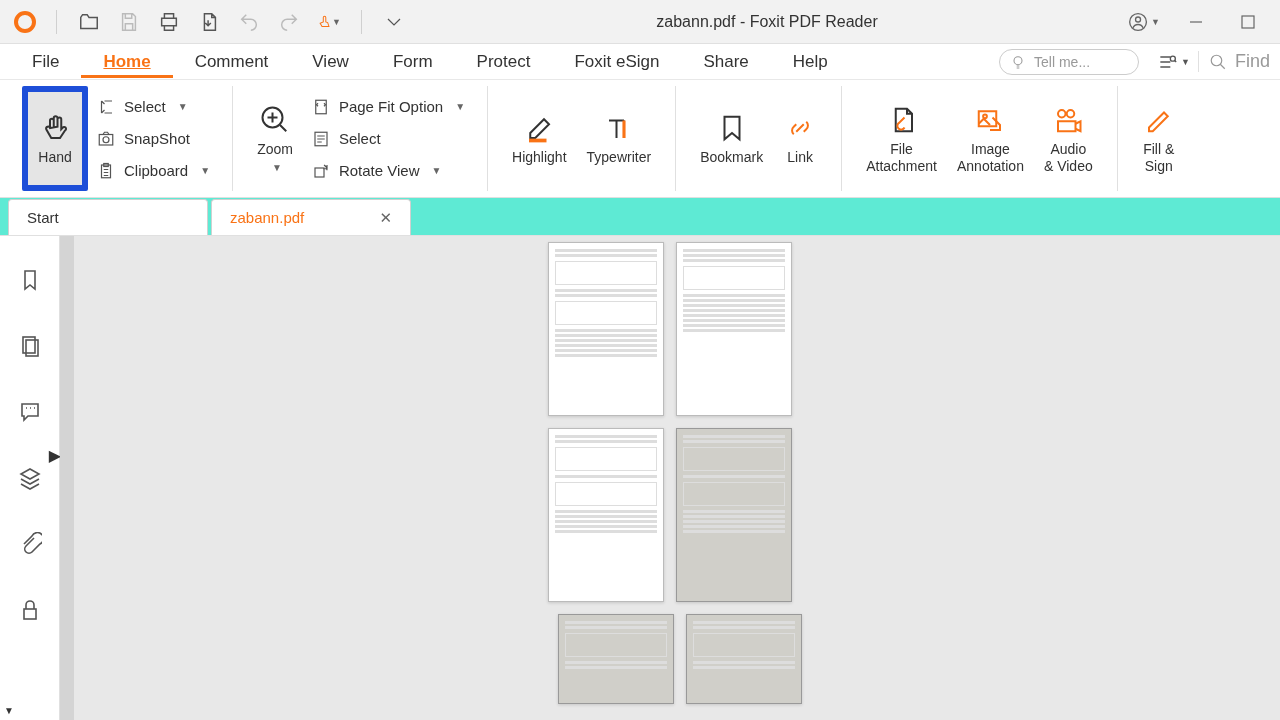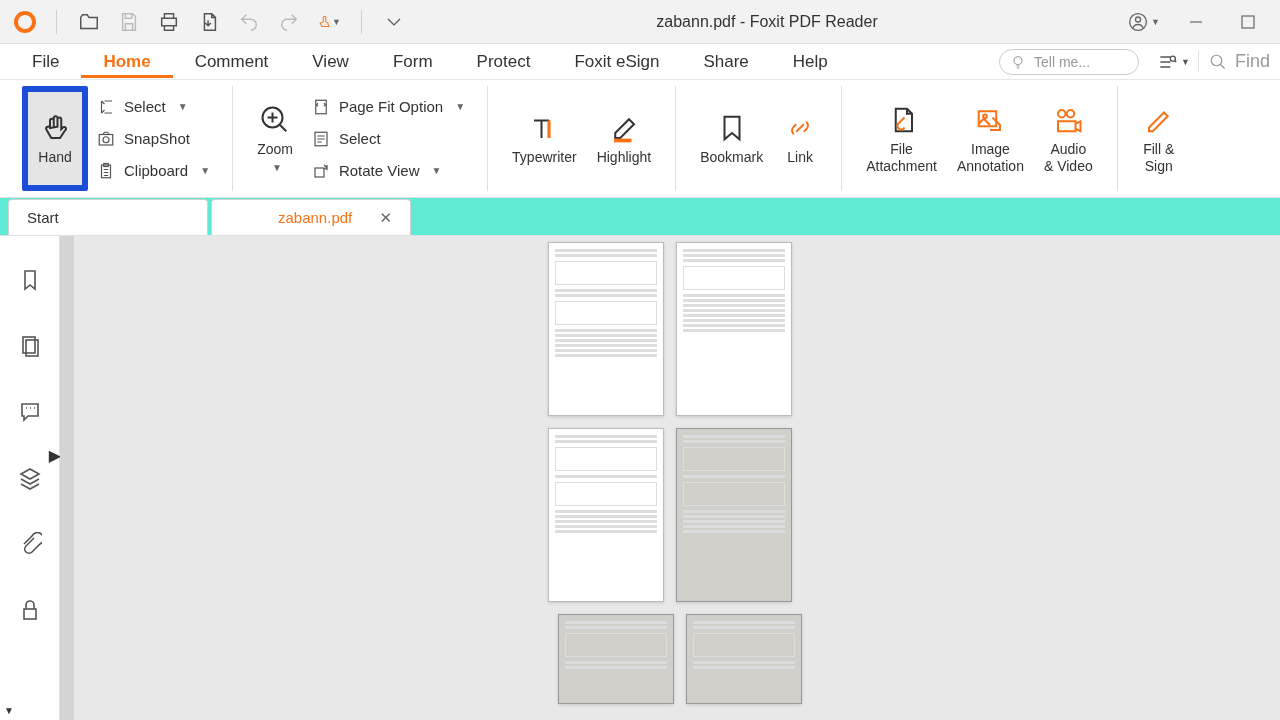--- a/index.html
+++ b/index.html
@@ -11,42 +11,42 @@
 .app-icon { width: 22px; height: 22px; border-radius: 50%; border: 4px solid #f97316; position: relative; }
 .qat-sep { width: 1px; height: 24px; background: #d0d0d0; margin: 0 4px; }
 .qat-icon { width: 24px; height: 24px; display: flex; align-items: center; justify-content: center; color: #555; }
 .titlebar-center { flex: 1; text-align: center; font-size: 16px; color: #333; }
 .titlebar-right { display: flex; align-items: center; gap: 20px; padding-right: 16px; }
 .win-btn { width: 32px; height: 32px; display: flex; align-items: center; justify-content: center; color: #666; }
 
 
 .menubar { height: 36px; background: #fff; display: flex; align-items: center; padding: 0 10px; border-bottom: 1px solid #e8e8e8; gap: 0; }
 .menu-item { padding: 6px 22px; font-size: 17px; color: #333; cursor: pointer; }
-.menu-item.active { color: #f97316; font-weight: 600; border-bottom: 3px solid #f97316; padding-bottom: 3px; }
+.menu-item.active { color: #f97316; font-weight: 600; border-bottom: 3px solid #f97316; padding-bottom: 3px; text-decoration: underline; }
 .menu-spacer { flex: 1; }
 .tellme { border: 1px solid #ccc; border-radius: 18px; padding: 4px 16px 4px 10px; display: flex; align-items: center; gap: 8px; color: #999; font-size: 14px; margin-right: 10px; width: 140px; }
 .search-toggle { display: flex; align-items: center; gap: 4px; color: #555; padding: 0 8px; }
 .find-box { display: flex; align-items: center; gap: 8px; color: #999; font-size: 18px; padding-left: 10px; border-left: 1px solid #e0e0e0; }
 
 
 .ribbon { height: 118px; background: #fff; border-bottom: 1px solid #e0e0e0; display: flex; align-items: stretch; padding: 6px 8px; }
 .ribbon-group { display: flex; align-items: center; padding: 0 14px; border-right: 1px solid #e0e0e0; }
 .ribbon-group:last-child { border-right: none; }
 .rb-large { display: flex; flex-direction: column; align-items: center; justify-content: center; gap: 4px; padding: 6px 10px; height: 100%; font-size: 14px; color: #333; text-align: center; line-height: 1.2; }
 .rb-large.active { background: #e5e5e5; border: 6px solid #1d4ed8; border-radius: 2px; }
 .rb-icon { width: 34px; height: 34px; display: flex; align-items: center; justify-content: center; }
 .rb-small-col { display: flex; flex-direction: column; gap: 6px; padding: 4px 0; }
 .rb-small { display: flex; align-items: center; gap: 8px; padding: 3px 8px; font-size: 15px; color: #333; }
 .rb-small .si { width: 20px; height: 20px; display: flex; align-items: center; justify-content: center; color: #555; }
 .dd-arrow { font-size: 10px; color: #666; margin-left: 4px; }
 
 
 .doctabs { height: 38px; background: #5eead4; border-bottom: 1px solid #e0e0e0; display: flex; align-items: flex-end; padding-left: 8px; }
 .doctab { border: 1px solid #d0d0d0; border-bottom: none; padding: 8px 18px; font-size: 15px; color: #333; background: #fff; border-radius: 4px 4px 0 0; min-width: 200px; display: flex; align-items: center; justify-content: space-between; height: 36px; margin-right: 3px; }
-.doctab.active span:first-child { color: #f97316; font-weight: 500; margin-left: 48px; }
+.doctab.active span:first-child { color: #f97316; font-weight: 500; }
 .tab-close { color: #666; font-size: 15px; }
 
 
 .content { display: flex; height: calc(720px - 44px - 36px - 118px - 38px); background: #fff; }
 .sidepanel { width: 60px; background: #fff; border-right: 1px solid #e0e0e0; display: flex; flex-direction: column; align-items: center; padding-top: 30px; gap: 38px; position: relative; }
 .sidepanel .slot { width: 28px; height: 28px; display: flex; align-items: center; justify-content: center; color: #555; }
 .side-expand { position: absolute; right: -2px; top: 210px; color: #333; }
 .workspace { flex: 1; background: #e8e8e8; display: flex; flex-direction: column; align-items: center; padding-top: 6px; overflow: hidden; position: relative; }
 .workspace::before { content: ""; position: absolute; left: 0; top: 0; width: 14px; height: 100%; background: #d4d4d4; }
 .thumb-row { display: flex; gap: 12px; margin-bottom: 12px; }
@@ -252,34 +252,34 @@
           <span>Rotate View</span>
           <span class="dd-arrow">▼</span>
         </div>
     </div>
   </div>
 
   <div class="ribbon-group">
     <div class="rb-large">
       <div class="rb-icon">
           <svg width="30" height="30" viewBox="0 0 24 24">
+            <path d="M5 16L16 5l4 4L9 20H5z" stroke="#333"></path>
+            <path d="M4 22h14" stroke="#f97316" stroke-width="3"></path>
+          </svg>
+        </div>
+      <span>Highlight</span>
+    </div>
+    <div class="rb-large">
+      <div class="rb-icon">
+          <svg width="30" height="30" viewBox="0 0 24 24">
             <path d="M4 6h12 M10 6v14 M16 6v14" stroke="#333"></path>
             <path d="M16 6v14" stroke="#f97316" stroke-width="2.5"></path>
           </svg>
         </div>
       <span>Typewriter</span>
-    </div>
-    <div class="rb-large">
-      <div class="rb-icon">
-          <svg width="30" height="30" viewBox="0 0 24 24">
-            <path d="M5 16L16 5l4 4L9 20H5z" stroke="#333"></path>
-            <path d="M4 22h14" stroke="#f97316" stroke-width="3"></path>
-          </svg>
-        </div>
-      <span>Highlight</span>
     </div>
   </div>
 
   <div class="ribbon-group">
     <div class="rb-large">
       <div class="rb-icon">
           <svg width="30" height="30" viewBox="0 0 24 24">
             <path d="M6 3h12v18l-6-5-6 5z"></path>
           </svg>
         </div>

